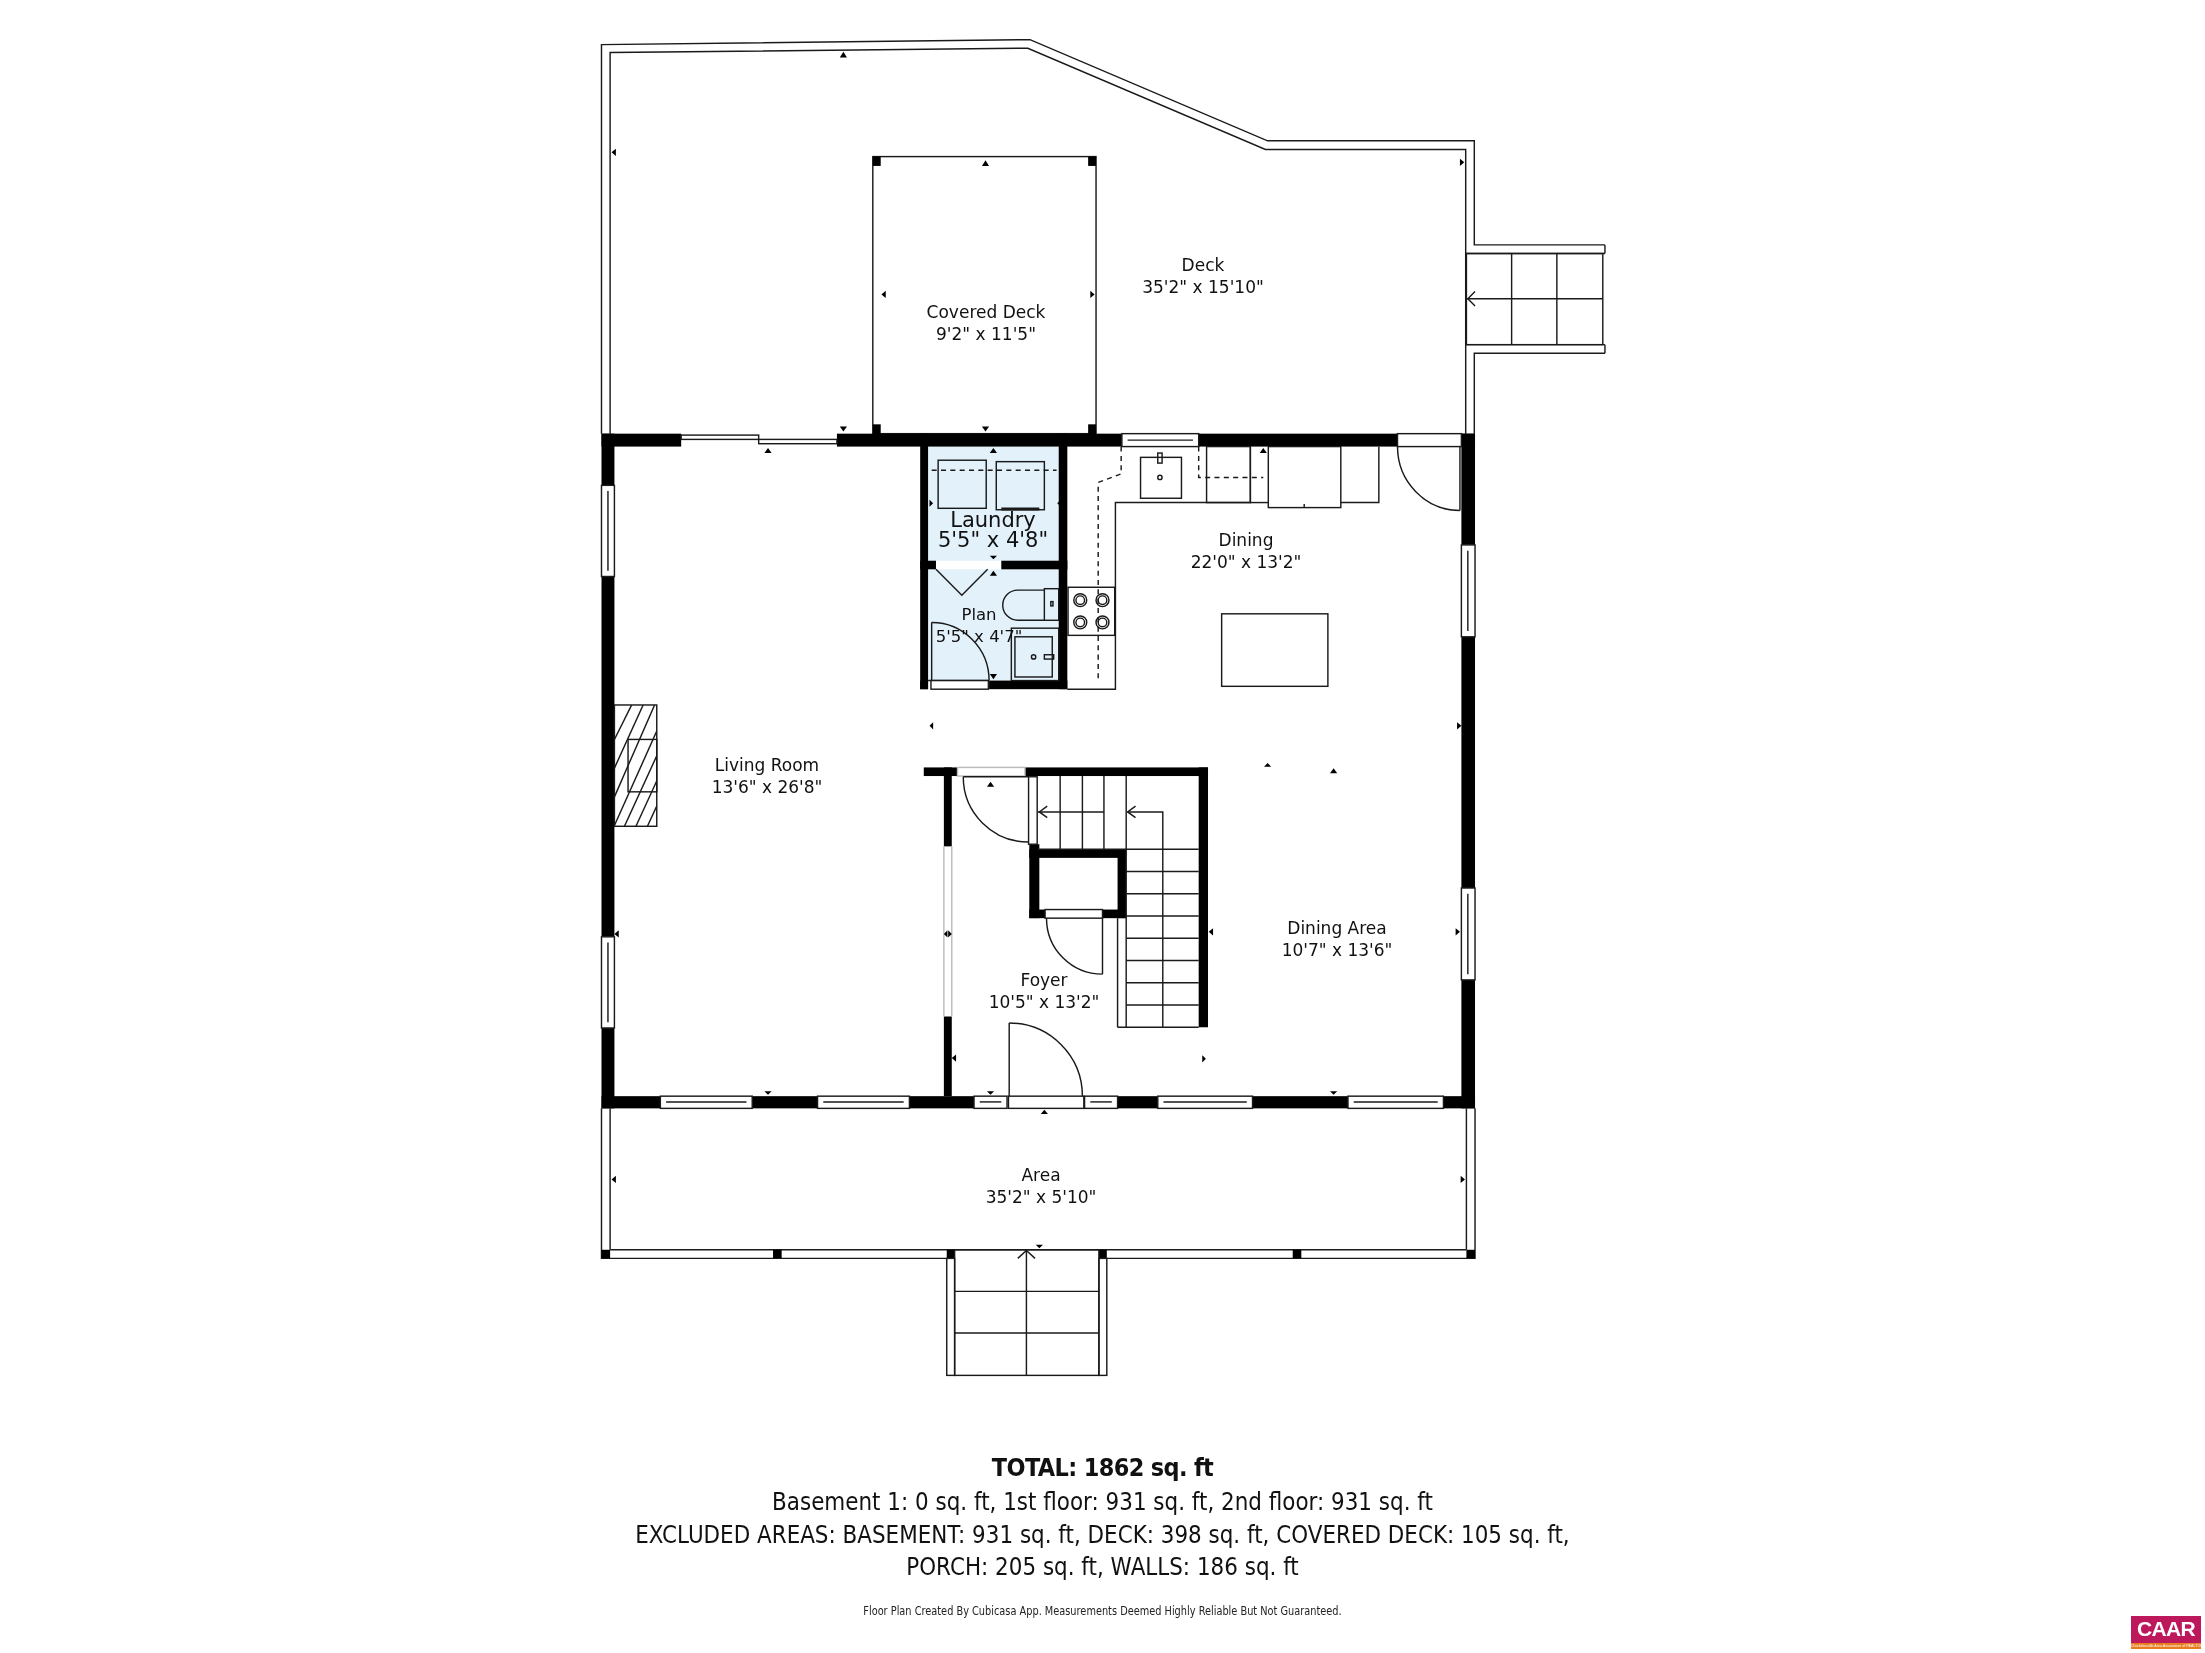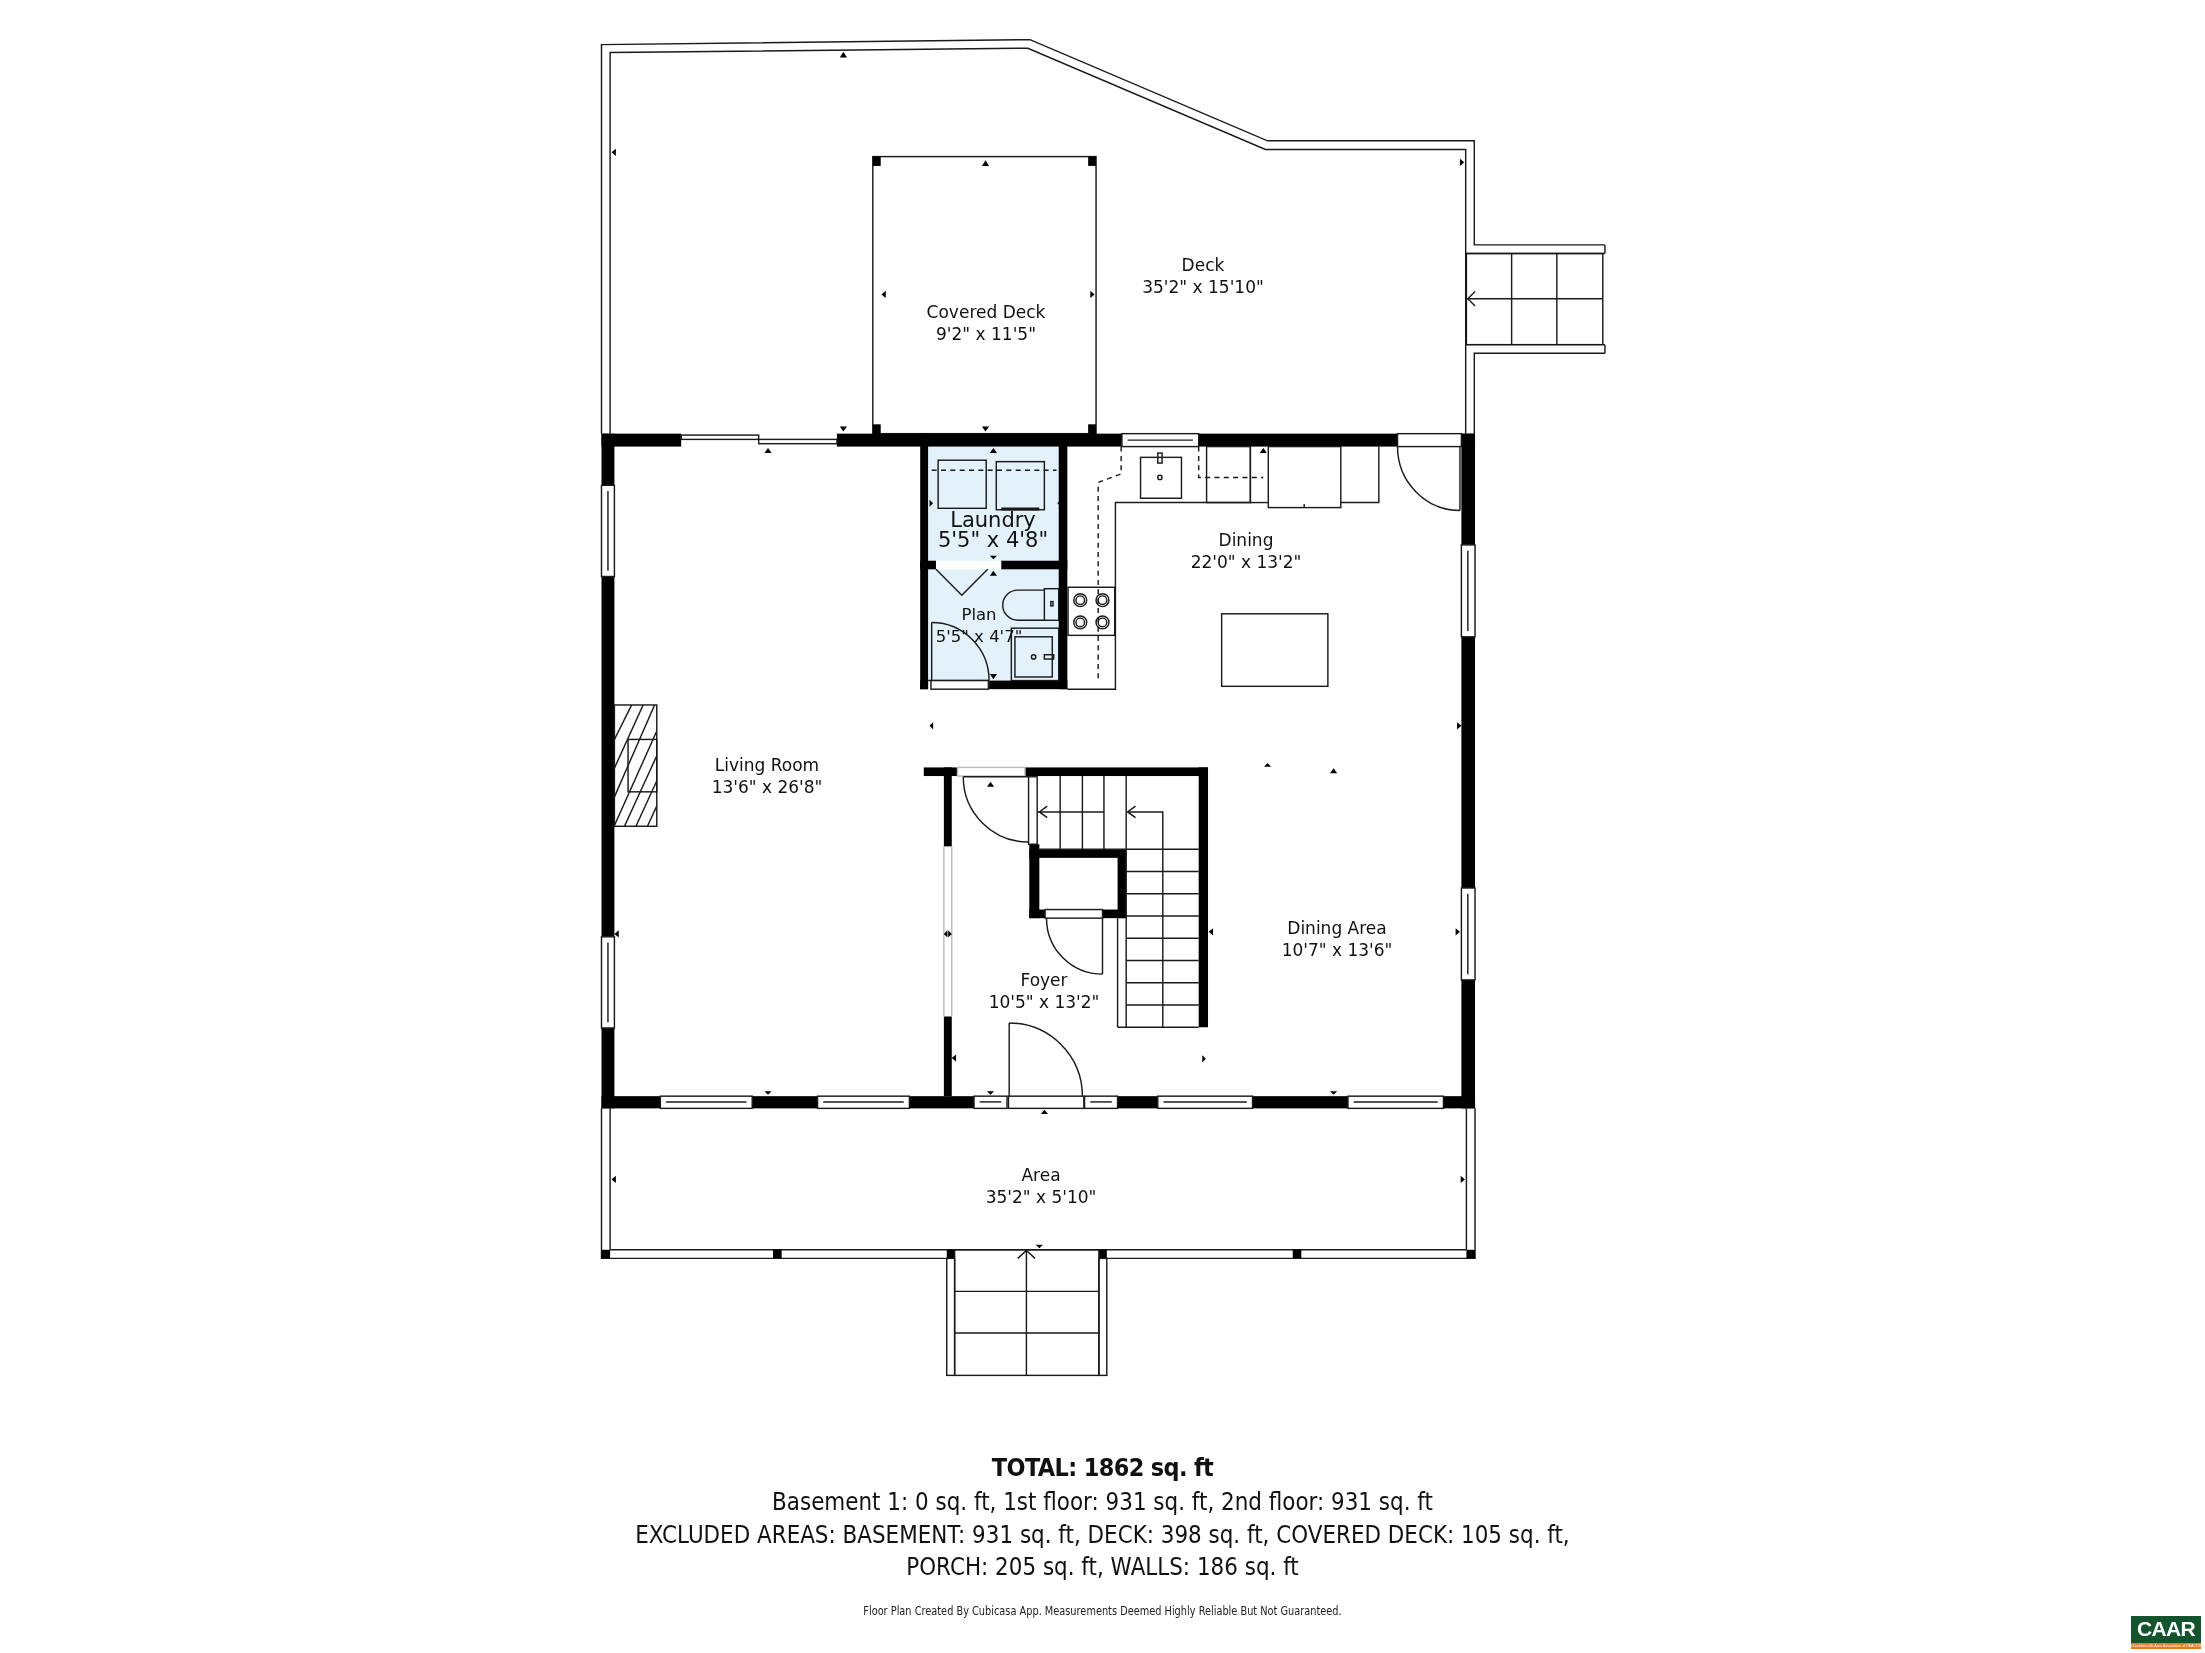--- a/index.html
+++ b/index.html
@@ -6,21 +6,21 @@
   body { width: 2205px; height: 1654px; position: relative; overflow: hidden; font-family: "Liberation Sans", "DejaVu Sans", sans-serif; color: #111; }
   #plan { position: absolute; left: 0; top: 0; width: 2205px; height: 1654px; }
   .room-label { position: absolute; text-align: center; font-family: "DejaVu Sans", "Liberation Sans", sans-serif; font-size: 17px; line-height: 22px; color: #111; transform: translateX(-50%); white-space: nowrap; }
   .summary { position: absolute; left: 0; width: 2205px; text-align: center; font-family: "DejaVu Sans", "Liberation Sans", sans-serif; color: #111; white-space: nowrap; }
   .summary.total { top: 1453px; font-size: 24.4px; font-weight: bold; letter-spacing: -0.7px; transform: scaleX(0.92); }
   .summary.line { font-size: 24.4px; transform: scaleX(0.88); }
   .summary.l1 { top: 1487px; }
   .summary.l2 { top: 1520px; }
   .summary.l3 { top: 1552px; }
   .disclaimer { position: absolute; left: 0; width: 2205px; top: 1604px; text-align: center; font-family: "DejaVu Sans", "Liberation Sans", sans-serif; font-size: 11.5px; color: #222; transform: scaleX(0.85); }
-  .logo { position: absolute; left: 2131px; top: 1616px; width: 70px; height: 33px; background: #14532d; }
+  .logo { position: absolute; left: 2131px; top: 1616px; width: 70px; height: 33px; background: #be185d; }
   .logo .name { position: absolute; left: 0; top: 1.4px; width: 70px; text-align: center; color: #fff; font-family: "Liberation Sans", sans-serif; font-size: 21px; font-weight: bold; letter-spacing: -0.7px; }
   .logo .strip { position: absolute; left: 0; bottom: 0; width: 70px; height: 6.5px; background: #e87d1e; color: #fff; font-size: 3.6px; line-height: 6.5px; text-align: center; overflow: hidden; white-space: nowrap; font-family: "Liberation Sans", sans-serif; }
 </style>
 </head>
 <body>
 
 <svg id="plan" viewBox="0 0 3072 2304" xmlns="http://www.w3.org/2000/svg">
   <defs>
     <clipPath id="fpclip">
         <rect x="856" y="982" width="59" height="169"></rect>

